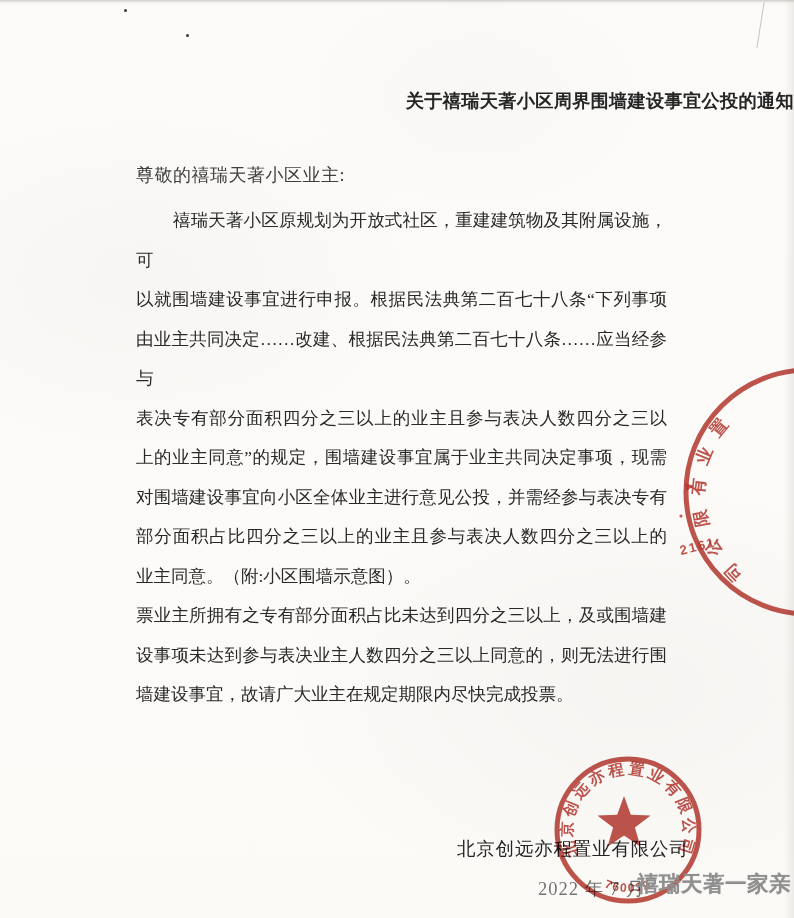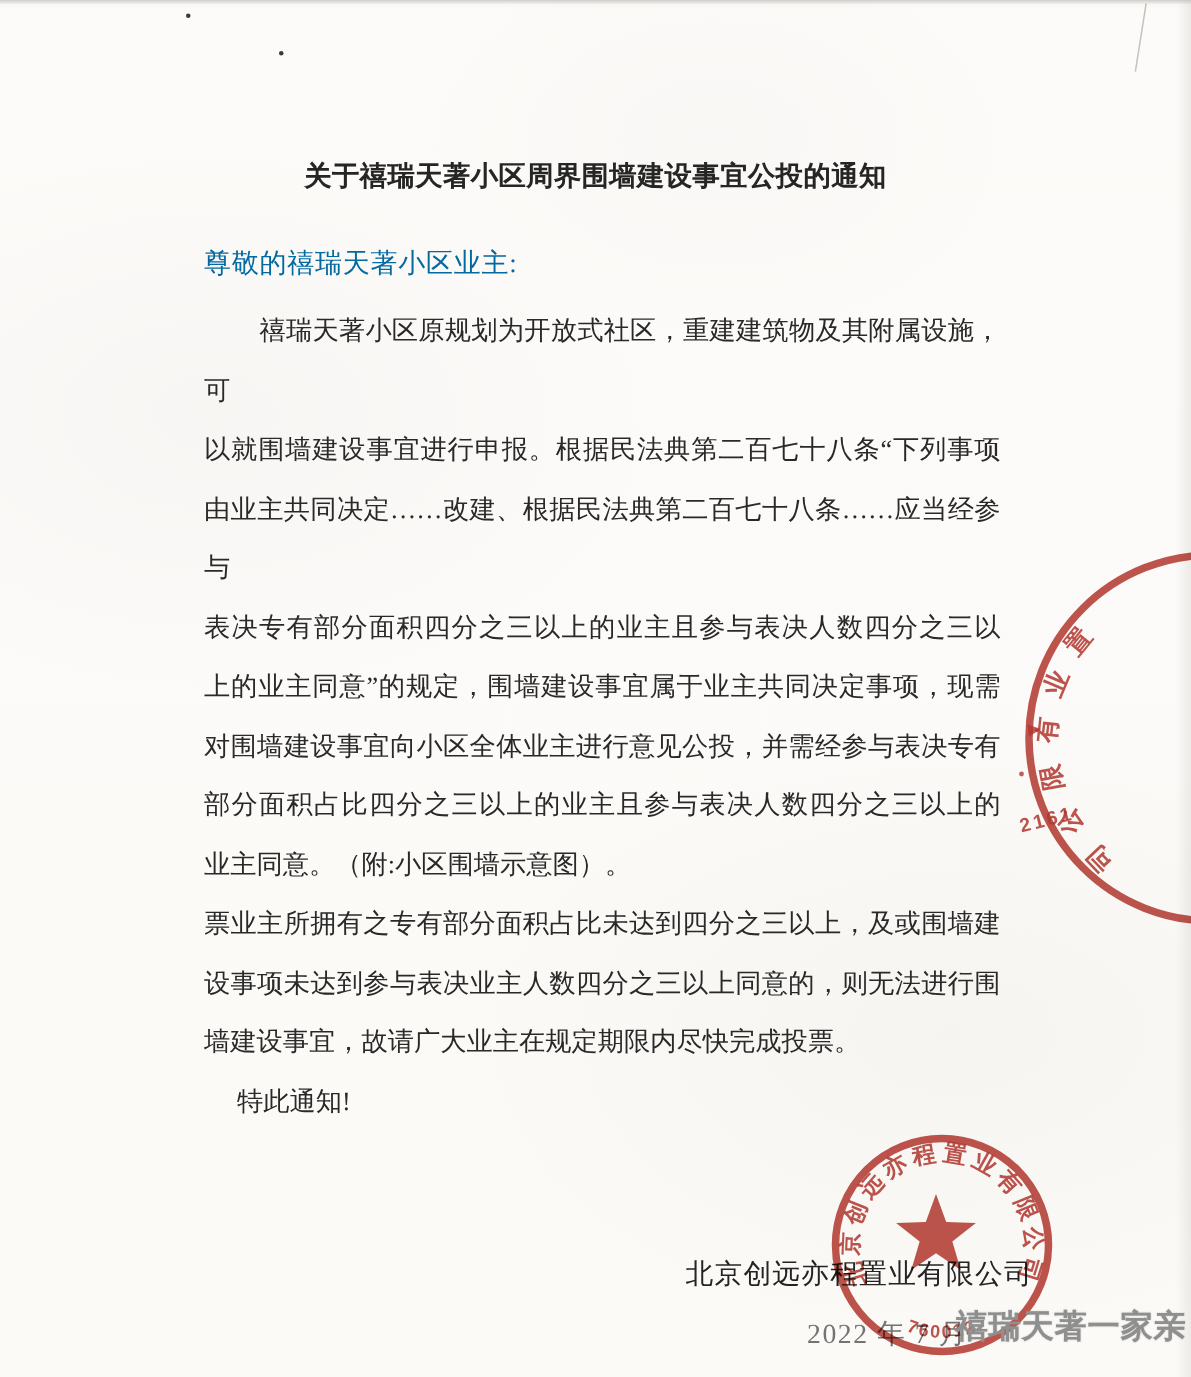--- a/index.html
+++ b/index.html
@@ -16,25 +16,25 @@
   .scan-strip{position:absolute;left:0;top:0;width:100%;height:3px;
     background:linear-gradient(180deg,#cfcecb,rgba(207,206,203,0));}
   .edge-shade{position:absolute;right:0;top:0;width:10px;height:100%;
     background:linear-gradient(270deg,rgba(190,188,182,.25),rgba(0,0,0,0));}
   .crease{position:absolute;left:760px;top:2px;width:1px;height:46px;
     background:rgba(150,148,140,.55);transform:rotate(9deg);}
   .speck{position:absolute;border-radius:50%;}
   .speck.dark{width:3px;height:3px;background:#3a3a3a;}
 
   .doc-title{
-    position:absolute;left:0;right:0;top:88px;text-align:center;
-    font-size:18.2px;font-weight:600;letter-spacing:.3px;color:#252525;margin-top:16px;
+    position:absolute;left:0;right:0;top:88px;text-align:right;
+    font-size:18.2px;font-weight:600;letter-spacing:.3px;color:#252525;
   }
   .salutation{
-    position:absolute;left:136px;top:163px;font-size:18px;color:#0369a1;letter-spacing:.5px;
+    position:absolute;left:136px;top:163px;font-size:18px;color:#404040;letter-spacing:.5px;
   }
   .body-text{
     position:absolute;left:136px;top:201px;width:531px;
     font-size:17.5px;line-height:39.5px;color:#292929;
   }
   .line{text-align:justify;text-align-last:justify;}
   .line.last{text-align-last:left;}
   .line.first{text-indent:37px;}
   .para2 .line.first{text-indent:22px;}
 
@@ -73,23 +73,20 @@
       <div class="line">上的业主同意”的规定，围墙建设事宜属于业主共同决定事项，现需</div>
       <div class="line">对围墙建设事宜向小区全体业主进行意见公投，并需经参与表决专有</div>
       <div class="line">部分面积占比四分之三以上的业主且参与表决人数四分之三以上的</div>
       <div class="line last">业主同意。（附:小区围墙示意图）。</div>
     </div>
     <div class="para para1">
       <div class="line">票业主所拥有之专有部分面积占比未达到四分之三以上，及或围墙建</div>
       <div class="line">设事项未达到参与表决业主人数四分之三以上同意的，则无法进行围</div>
       <div class="line last">墙建设事宜，故请广大业主在规定期限内尽快完成投票。</div>
     </div>
-    <div class="para para2">
-      <div class="line first last">特此通知!</div>
-    </div>
   </div>
 
 <div class="company-line">北京创远亦程置业有限公司</div>
 <div class="date-line">2022 年 7 月</div>
 
 <svg class="seal" width="170" height="170" viewBox="0 0 170 170" style="left:548px;top:750px;">
   <defs>
     <path id="arcCompany" d="M 34.1 112.1 A 56 56 0 1 1 125.9 112.1" fill="none"></path>
     <path id="arcSerial" d="M 40.2 127.5 A 62 62 0 0 0 119.8 127.5" fill="none"></path>
   </defs>

